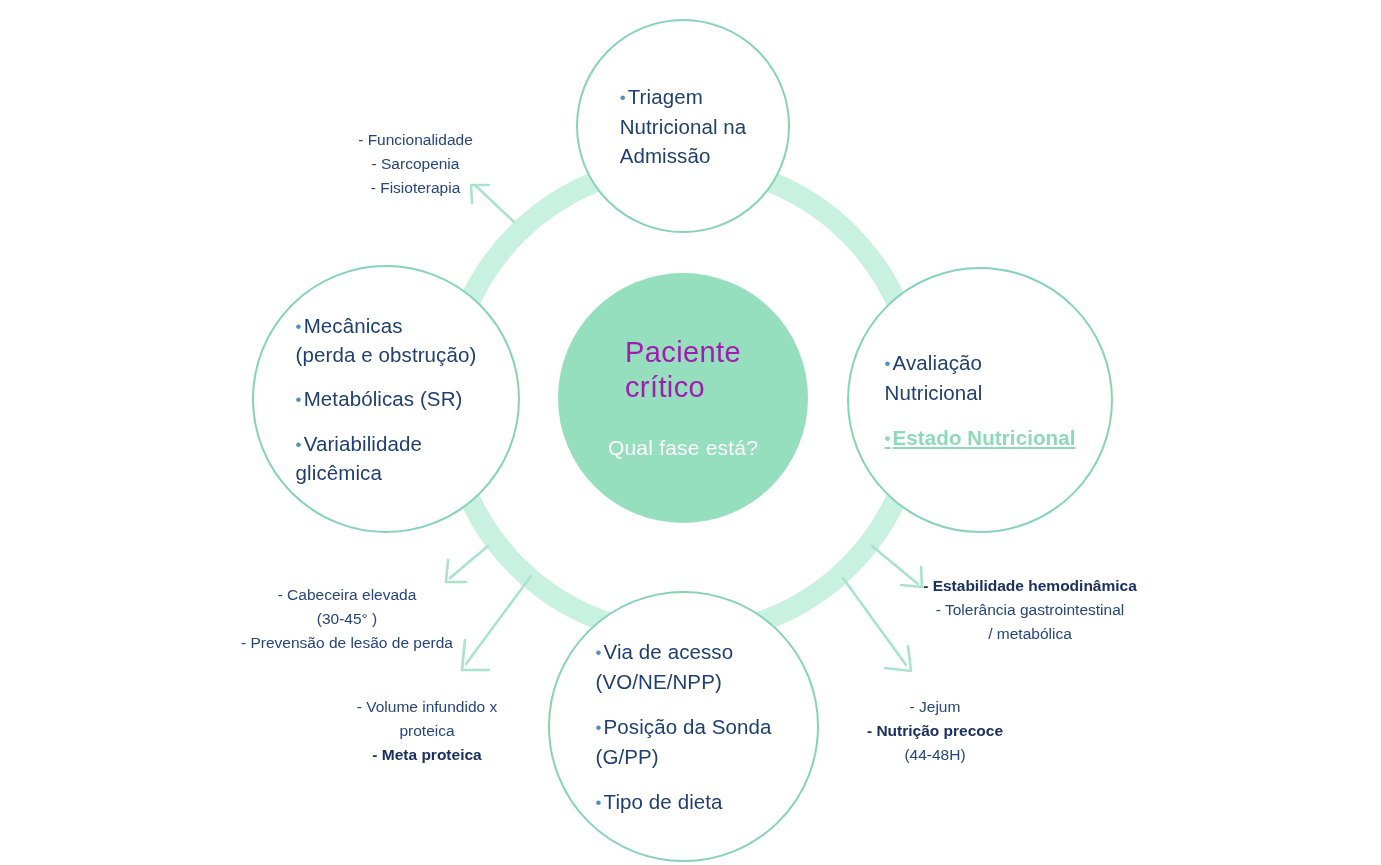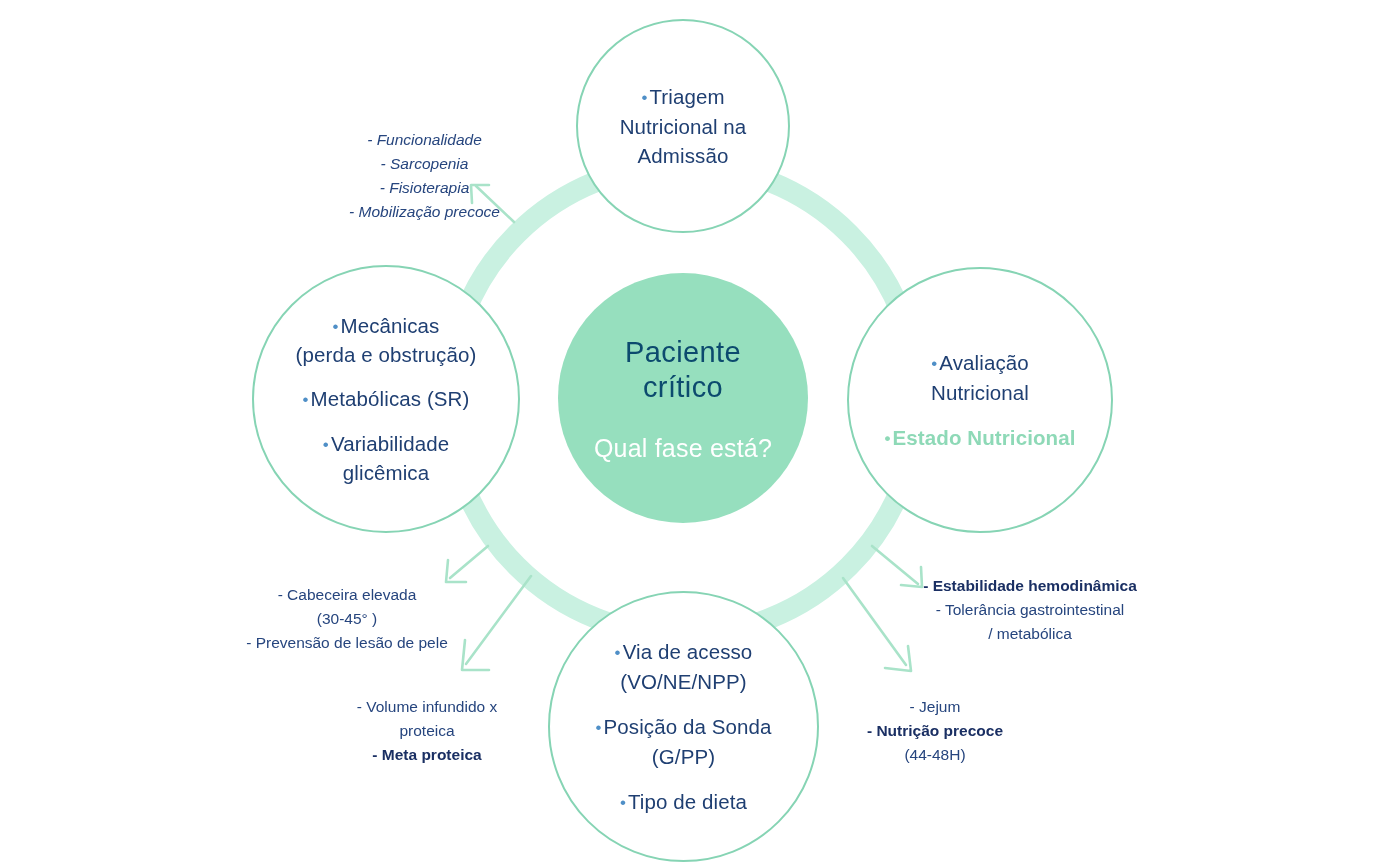--- a/index.html
+++ b/index.html
@@ -22,21 +22,21 @@
     height: 865px;
   }
   .node-circle {
     position: absolute;
     border-radius: 50%;
     display: flex;
     flex-direction: column;
     align-items: center;
     justify-content: center;
     box-sizing: border-box;
-    text-align: center;
+    text-align: left;
   }
   .outline-circle {
     border: 2px solid #86d4b4;
     background: #ffffff;
   }
   .circle-lines {
     color: #1f3f72;
     font-size: 20.5px;
     line-height: 29px;
     font-weight: 400;
@@ -51,38 +51,39 @@
     padding-right: 2px;
   }
   .grp { display: block; }
   .grp + .grp { margin-top: 16px; }
 
   
   #center-circle {
     background: #96dfbe;
   }
   .center-title {
-    color: #0c4a6e;
+    color: #a21caf;
     font-size: 29px;
     line-height: 35px;
     font-weight: 300;
     letter-spacing: 0.4px;
   }
   .center-sub {
     color: #ffffff;
-    font-size: 25px;
+    font-size: 21px;
     line-height: 26px;
     font-weight: 300;
     margin-top: 30px;
     letter-spacing: 0.2px;
   }
   .green-bold {
     color: #8ed9b7;
     font-weight: 700;
     font-size: 20.5px;
+    text-decoration: underline;
   }
   .green-bold .bullet { color: #8ed9b7; }
 
   
   .annot {
     position: absolute;
     color: #26457e;
     font-size: 15.5px;
     line-height: 24px;
     text-align: center;
@@ -183,43 +184,42 @@
       <span class="grp">
         <span class="ln"><span class="bullet">•</span><span>Posição da Sonda</span></span>
         <span class="ln">(G/PP)</span>
       </span>
       <span class="grp">
         <span class="ln"><span class="bullet">•</span><span>Tipo de dieta</span></span>
       </span>
     </div>
   </div>
 
-  <div class="annot" style="left:302px; top:128px; width:245px;font-style:italic;">
+  <div class="annot" style="left:293px; top:128px; width:245px;">
     <div>- Funcionalidade</div>
     <div>- Sarcopenia</div>
     <div>- Fisioterapia</div>
-    <div>- Mobilização precoce</div>
   </div>
 
   <div class="annot" style="left:905px; top:574px; width:250px;">
     <div class="bold-line">- Estabilidade hemodinâmica</div>
     <div>- Tolerância gastrointestinal</div>
     <div>/ metabólica</div>
   </div>
 
   <div class="annot" style="left:860px; top:695px; width:150px;">
     <div>- Jejum</div>
     <div class="bold-line">- Nutrição precoce</div>
     <div>(44-48H)</div>
   </div>
 
   <div class="annot" style="left:232px; top:583px; width:230px;">
     <div>- Cabeceira elevada</div>
     <div>(30-45° )</div>
-    <div>- Prevensão de lesão de pele</div>
+    <div>- Prevensão de lesão de perda</div>
   </div>
 
   <div class="annot" style="left:337px; top:695px; width:180px;">
     <div>- Volume infundido x</div>
     <div>proteica</div>
     <div class="bold-line">- Meta proteica</div>
   </div>
 
 </div>
 

